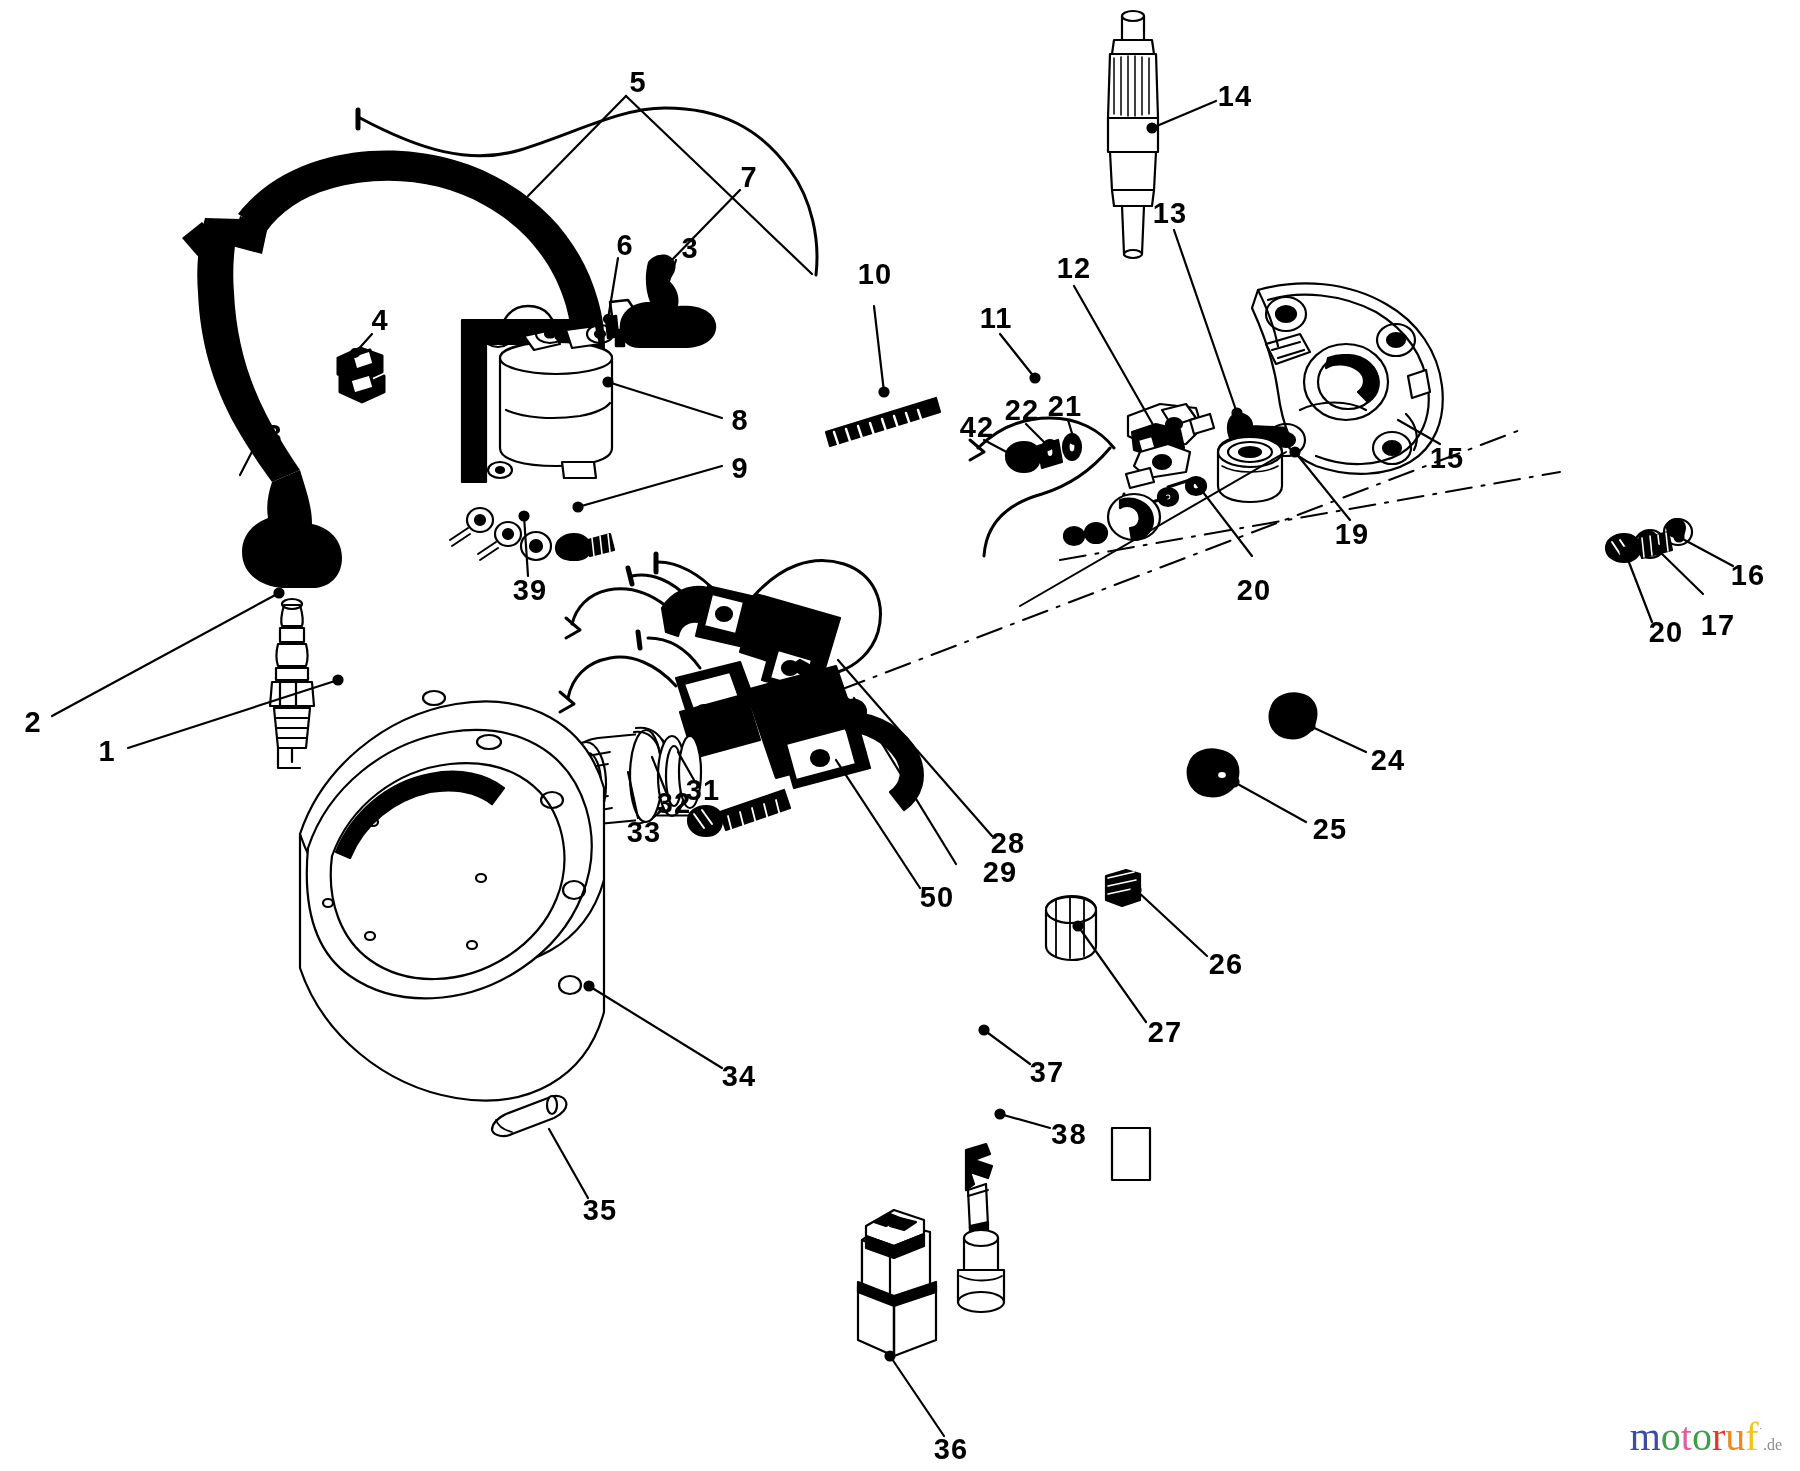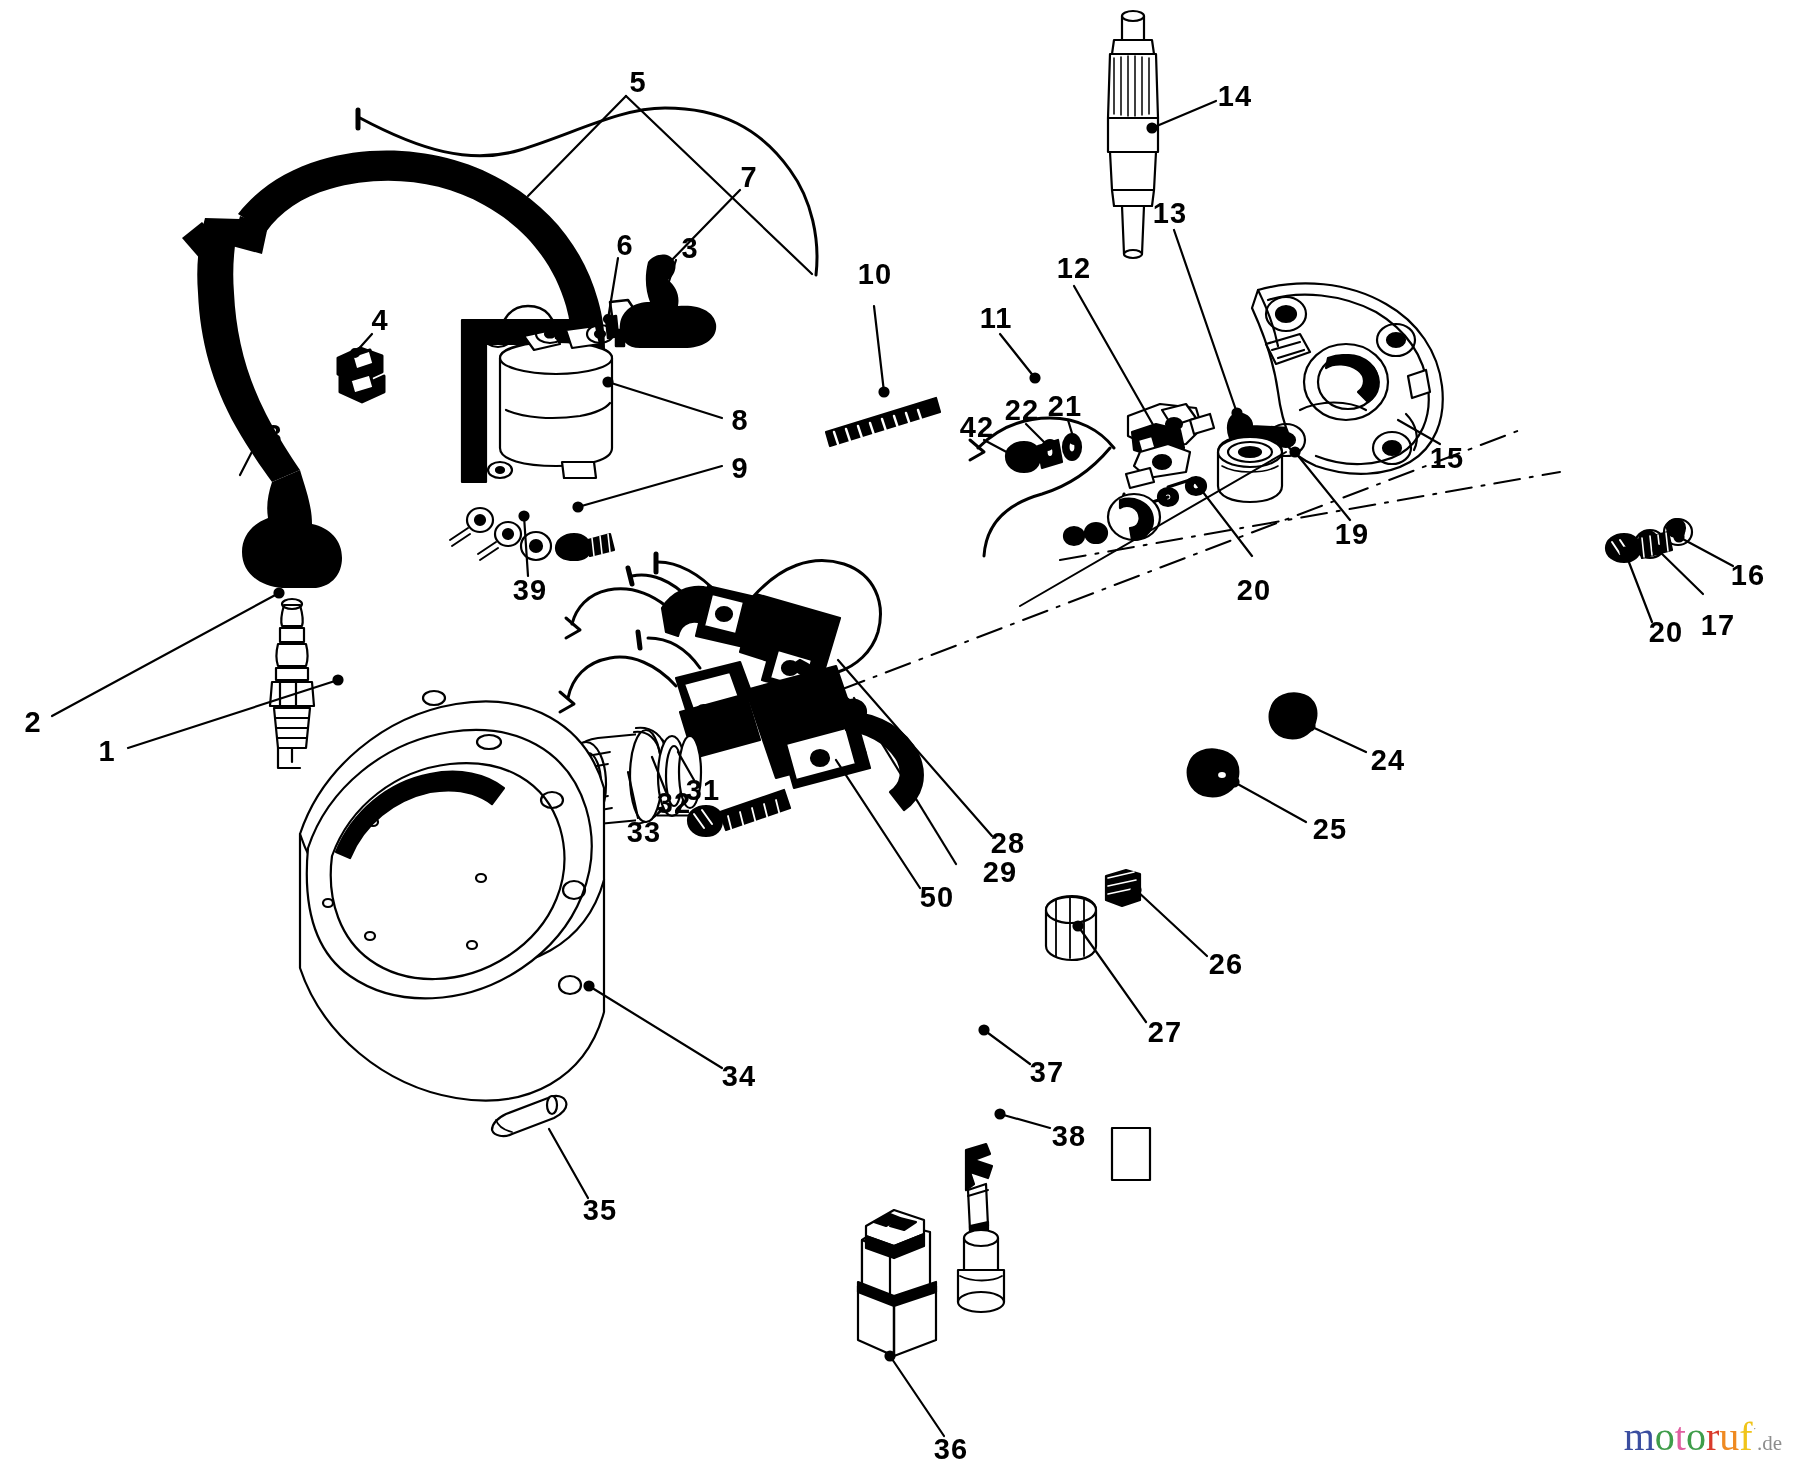--- a/index.html
+++ b/index.html
@@ -22,21 +22,21 @@
   #watermark{
     position:absolute;
     right:18px;
     bottom:14px;
     font-family:"Liberation Serif",serif;
     font-size:40px;
     line-height:1;
     white-space:nowrap;
   }
   #watermark .l{display:inline-block;}
-  #watermark .de{font-size:21px;color:#8d8d8d;vertical-align:baseline;}
+  #watermark .de{font-size:16px;color:#8d8d8d;vertical-align:baseline;}
   #watermark .dot{font-size:13px;vertical-align:super;color:#9b9b9b;}
 </style>
 </head>
 <body>
 
 <div id="stage">
 
   <svg id="art" viewBox="0 0 1800 1471" xmlns="http://www.w3.org/2000/svg">
     <rect x="0" y="0" width="1800" height="1471" fill="#ffffff"></rect>
 
@@ -610,19 +610,19 @@
       <div class="callout" style="left: 1008px; top: 843px;">28</div>
       <div class="callout" style="left: 1000px; top: 872px;">29</div>
       <div class="callout" style="left: 937px; top: 897px;">50</div>
       <div class="callout" style="left: 703px; top: 790px;">31</div>
       <div class="callout" style="left: 674px; top: 803px; text-decoration: underline;">32</div>
       <div class="callout" style="left: 644px; top: 832px;">33</div>
       <div class="callout" style="left: 739px; top: 1076px;">34</div>
       <div class="callout" style="left: 600px; top: 1210px;">35</div>
       <div class="callout" style="left: 951px; top: 1449px;">36</div>
       <div class="callout" style="left: 1047px; top: 1072px;">37</div>
-      <div class="callout" style="left: 1069px; top: 1136px;">38</div>
+      <div class="callout" style="left: 1069px; top: 1136px; font-family: Liberation Mono, monospace;">38</div>
       <div class="callout" style="left: 530px; top: 590px;">39</div>
     </div>
 
   <div id="watermark"><span class="l" style="color: rgb(59, 78, 160);">m</span><span class="l" style="color: rgb(63, 157, 74);">o</span><span class="l" style="color: rgb(224, 95, 160);">t</span><span class="l" style="color: rgb(63, 157, 74);">o</span><span class="l" style="color: rgb(217, 58, 43);">r</span><span class="l" style="color: rgb(239, 138, 34);">u</span><span class="l" style="color: rgb(240, 196, 25);">f</span><span class="dot">˙</span><span class="de" style="color: rgb(141, 141, 141);">.de</span></div>
 
 </div>
 
 </body></html>

